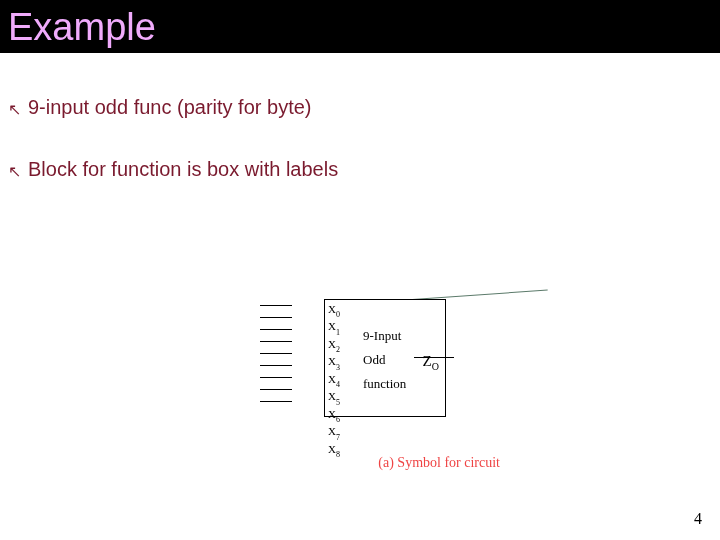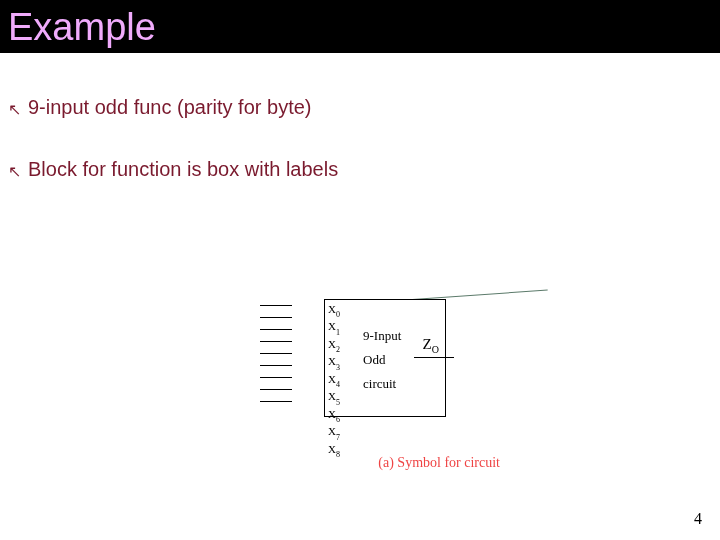--- a/index.html
+++ b/index.html
@@ -86,21 +86,21 @@
     left: 38px;
     top: 24px;
     font-family: "Times New Roman", serif;
     font-size: 13px;
     color: #000;
     line-height: 24px;
   }
   .zo-label {
     position: absolute;
     right: 6px;
-    top: 36px;
+    top: 53px;
     font-family: "Times New Roman", serif;
     font-size: 15px;
     color: #000;
   }
   .zo-sub { font-size: 10px; vertical-align: sub; }
   .out-line {
     position: absolute;
     left: 154px;
     top: 62px;
     width: 40px;
@@ -175,21 +175,21 @@
         <div class="pin-row"><span>X</span><span class="sub">3</span></div>
         <div class="pin-row"><span>X</span><span class="sub">4</span></div>
         <div class="pin-row"><span>X</span><span class="sub">5</span></div>
         <div class="pin-row"><span>X</span><span class="sub">6</span></div>
         <div class="pin-row"><span>X</span><span class="sub">7</span></div>
         <div class="pin-row"><span>X</span><span class="sub">8</span></div>
       </div>
       <div class="box-text">
         <div>9-Input</div>
         <div>Odd</div>
-        <div>circuit</div>
+        <div>function</div>
       </div>
       <div class="zo-label">
         <span>Z</span><span class="zo-sub">O</span>
       </div>
     </div>
     <div class="out-line"></div>
   </div>
   <div class="caption">(a) Symbol for circuit</div>
 </div>
 

